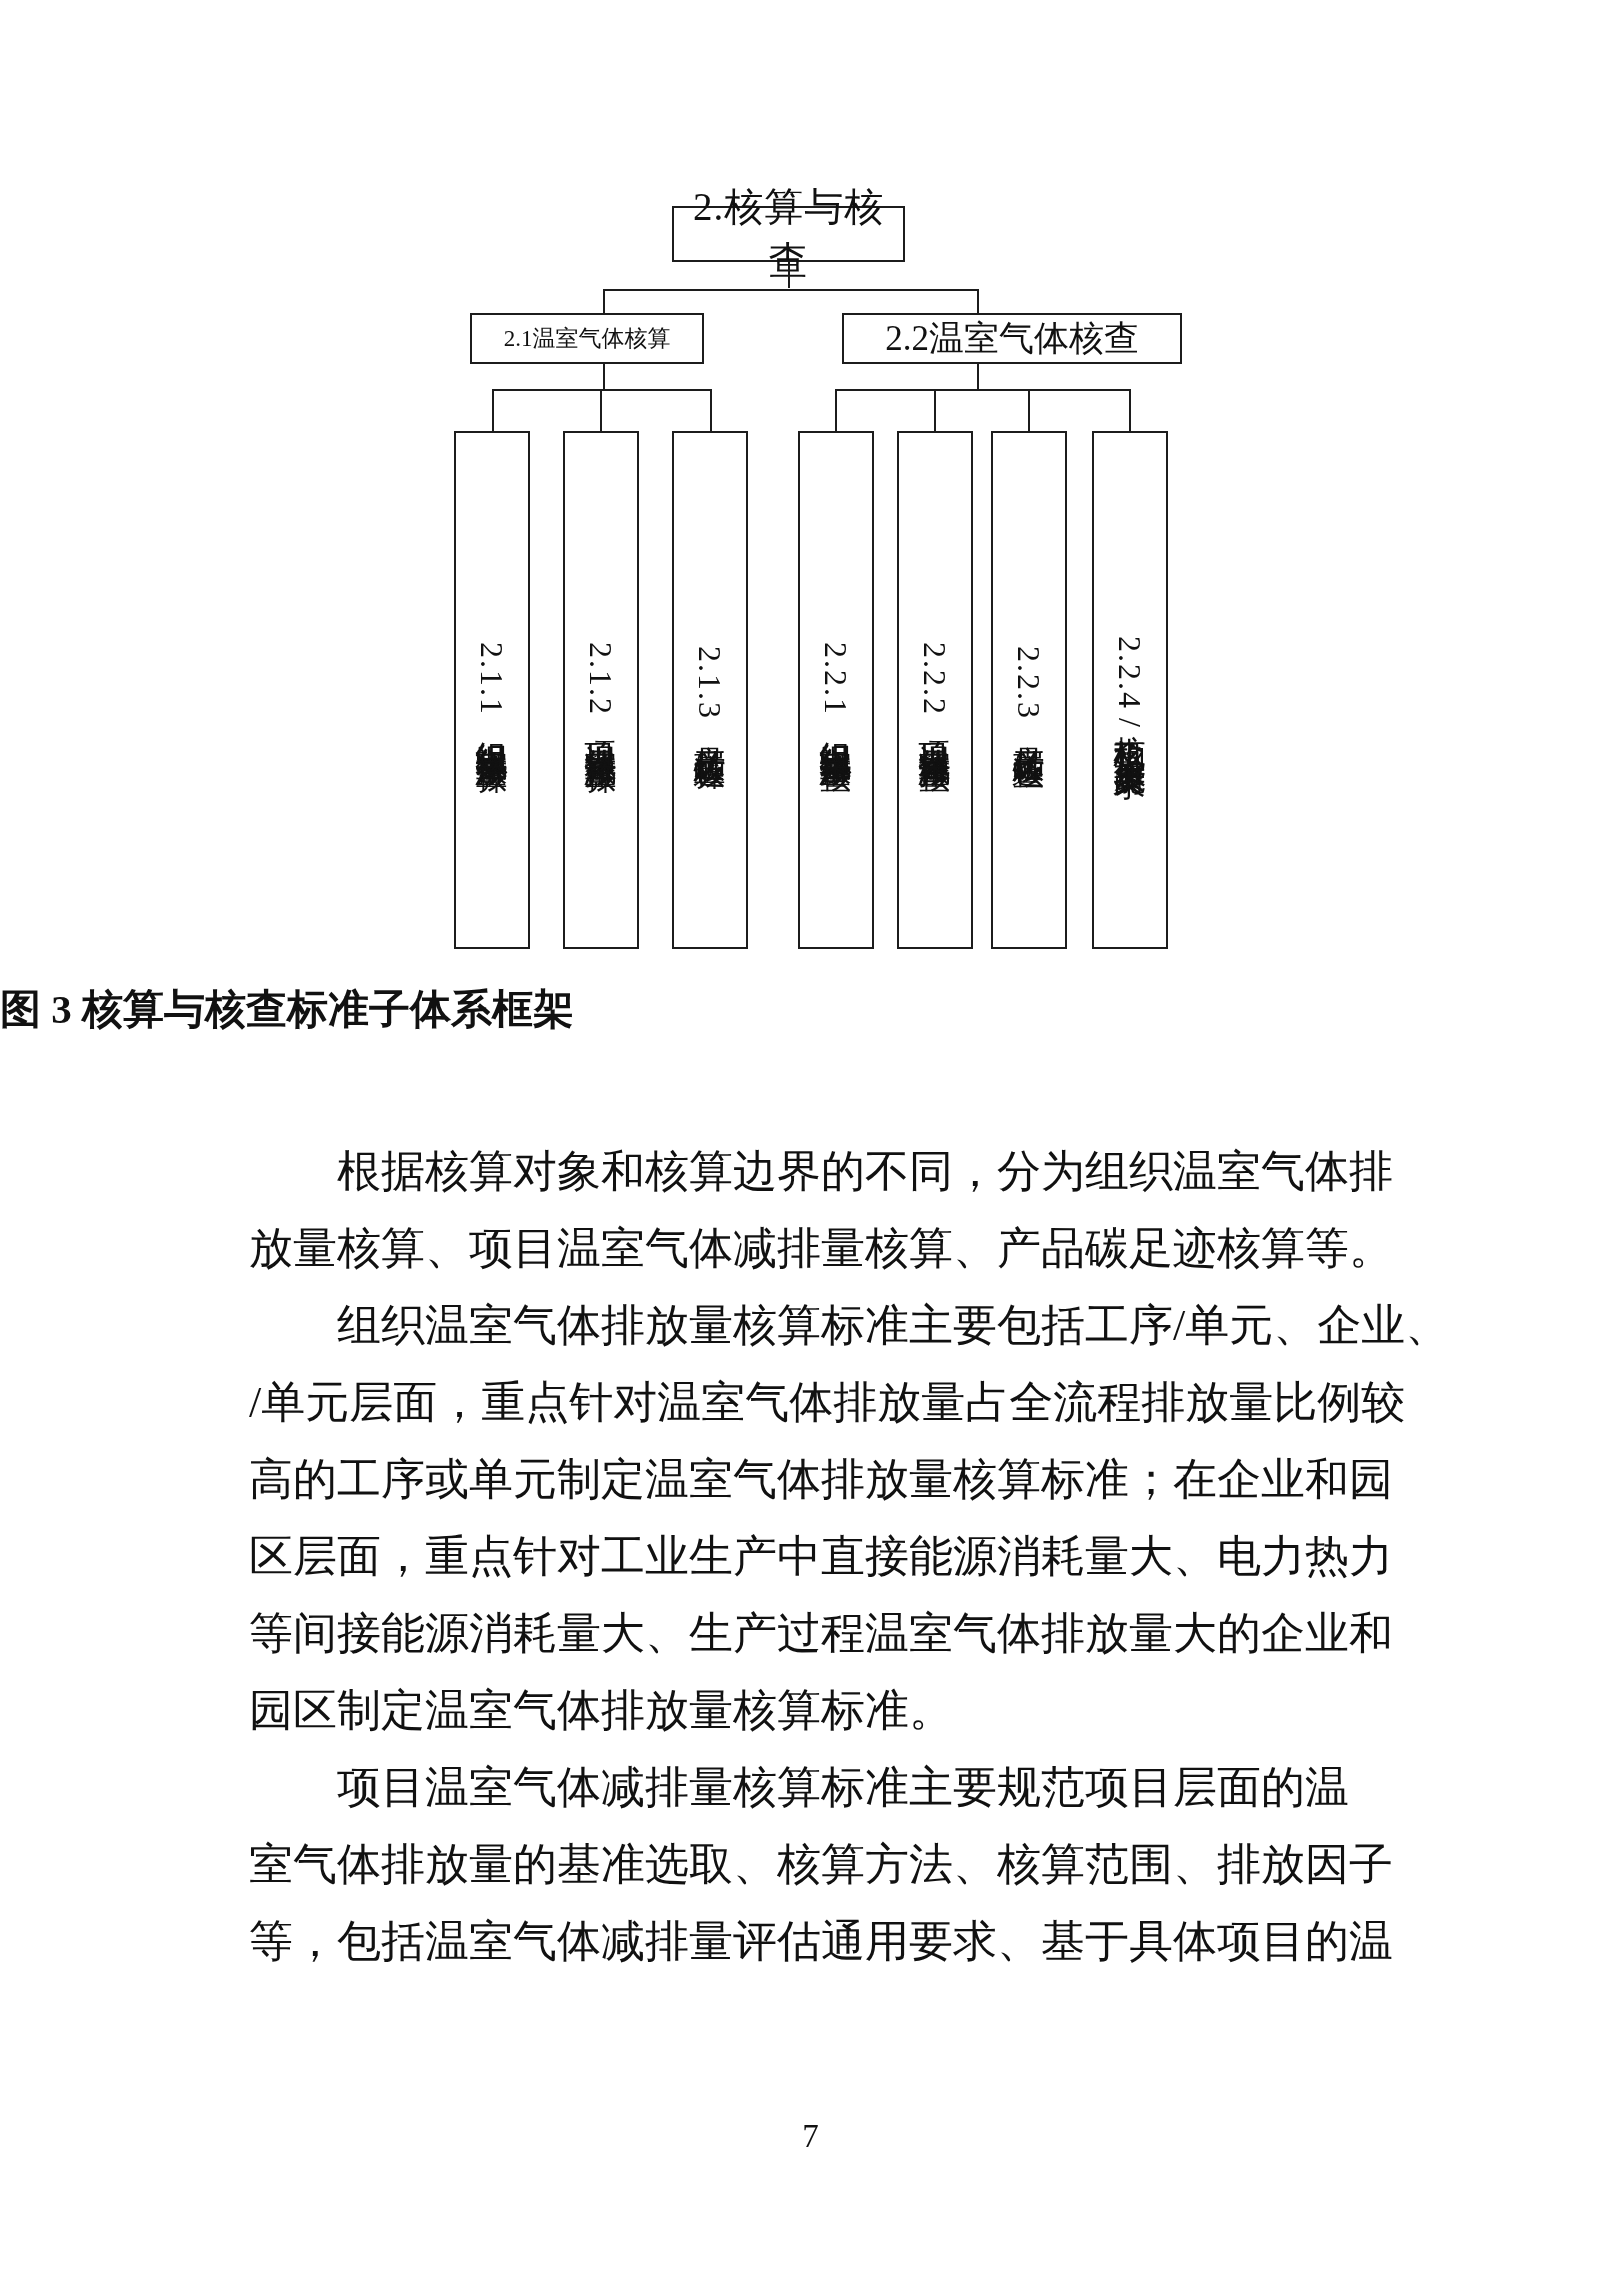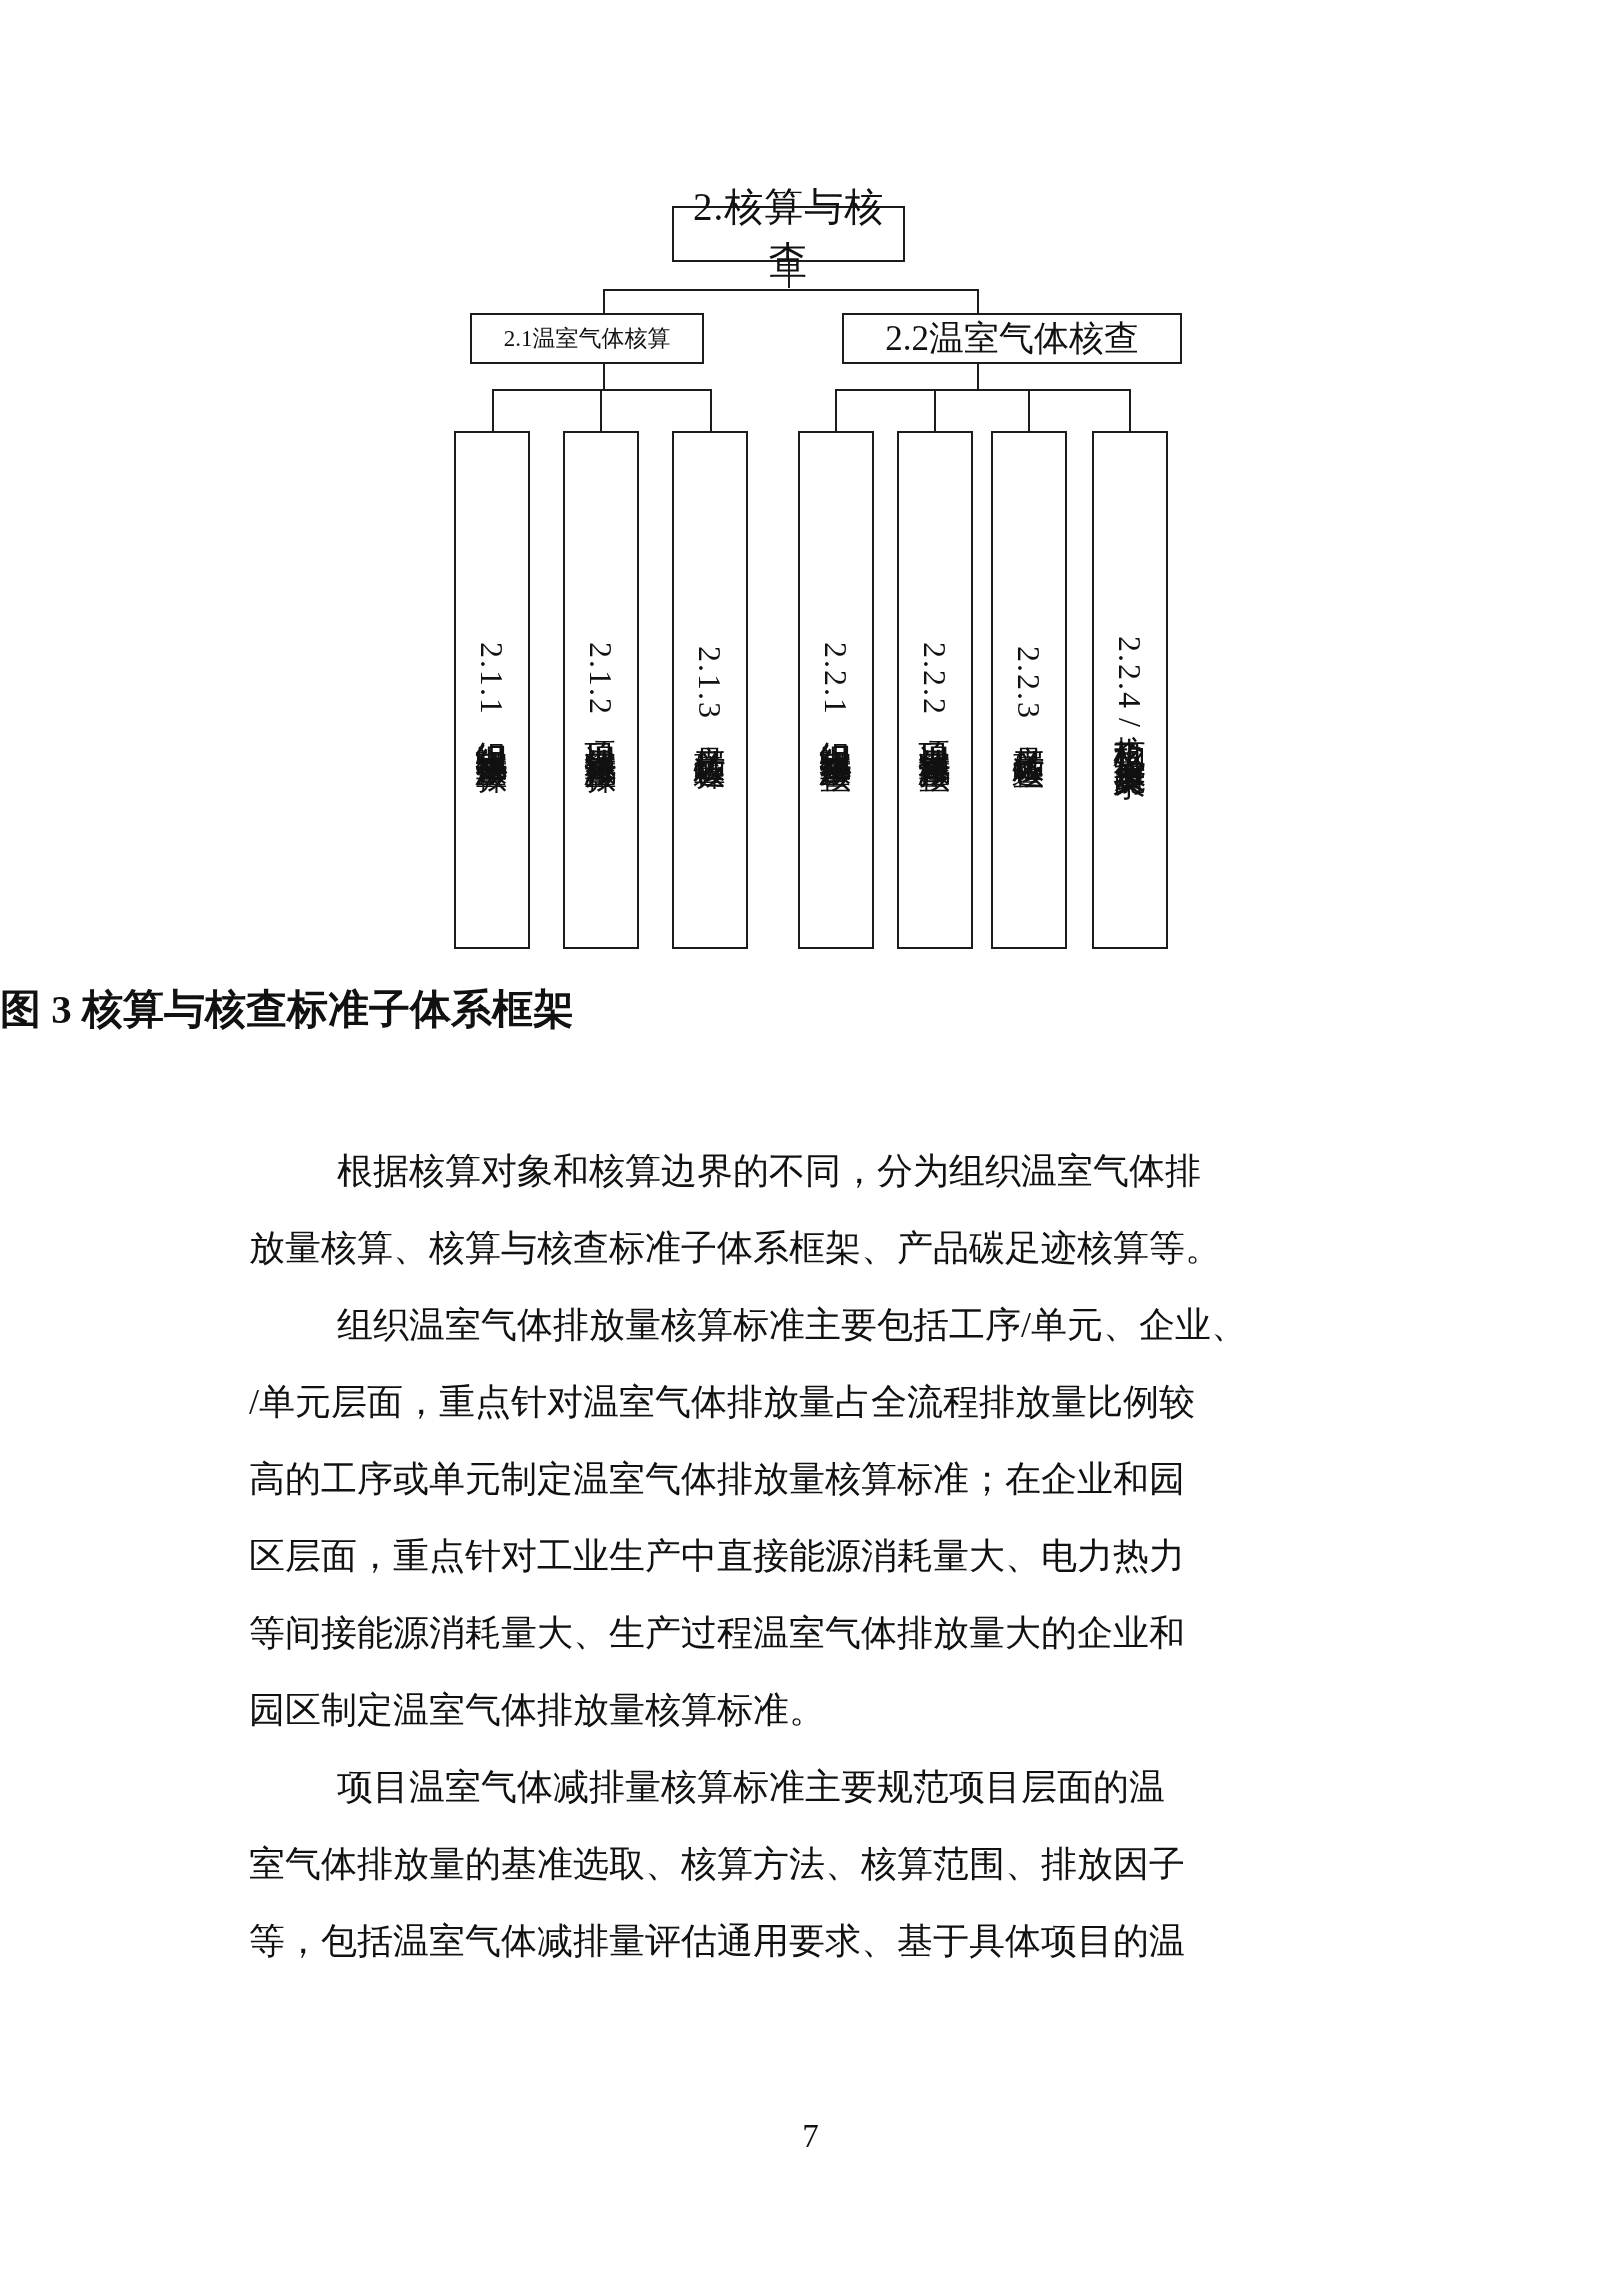--- a/index.html
+++ b/index.html
@@ -41,21 +41,21 @@
   .caption{
     position:absolute;left:0;top:982px;width:1621px;
     font-size:41px;font-weight:bold;line-height:55px;
   }
   .heading{
     position:absolute;left:335px;top:1066px;
     font-size:44px;line-height:61px;white-space:nowrap;
   }
   .bodytext{
     position:absolute;left:249px;top:1133px;width:1147px;
-    font-size:36px;
+    font-size:44px;
   }
   .tline{height:77px;line-height:77px;white-space:nowrap;}
   .tline.indent{padding-left:88px;}
   .pagenum{
     position:absolute;left:0;top:2113px;width:1621px;
     text-align:center;font-size:33px;line-height:47px;
   }
 </style>
 </head>
 <body>
@@ -113,21 +113,21 @@
     <div class="node vbox" style="left:1092px;">
       <span>2.2.4核查机构/人员资质能力要求</span>
     </div>
   </div>
 
   <div class="caption">图 3 核算与核查标准子体系框架</div>
 
 
   <div class="bodytext">
     <div class="tline indent">根据核算对象和核算边界的不同，分为组织温室气体排</div>
-    <div class="tline">放量核算、核算与核查标准子体系框架、产品碳足迹核算等。</div>
+    <div class="tline">放量核算、项目温室气体减排量核算、产品碳足迹核算等。</div>
     <div class="tline indent">组织温室气体排放量核算标准主要包括工序/单元、企业、</div>
     <div class="tline">/单元层面，重点针对温室气体排放量占全流程排放量比例较</div>
     <div class="tline">高的工序或单元制定温室气体排放量核算标准；在企业和园</div>
     <div class="tline">区层面，重点针对工业生产中直接能源消耗量大、电力热力</div>
     <div class="tline">等间接能源消耗量大、生产过程温室气体排放量大的企业和</div>
     <div class="tline">园区制定温室气体排放量核算标准。</div>
     <div class="tline indent">项目温室气体减排量核算标准主要规范项目层面的温</div>
     <div class="tline">室气体排放量的基准选取、核算方法、核算范围、排放因子</div>
     <div class="tline">等，包括温室气体减排量评估通用要求、基于具体项目的温</div>
   </div>

